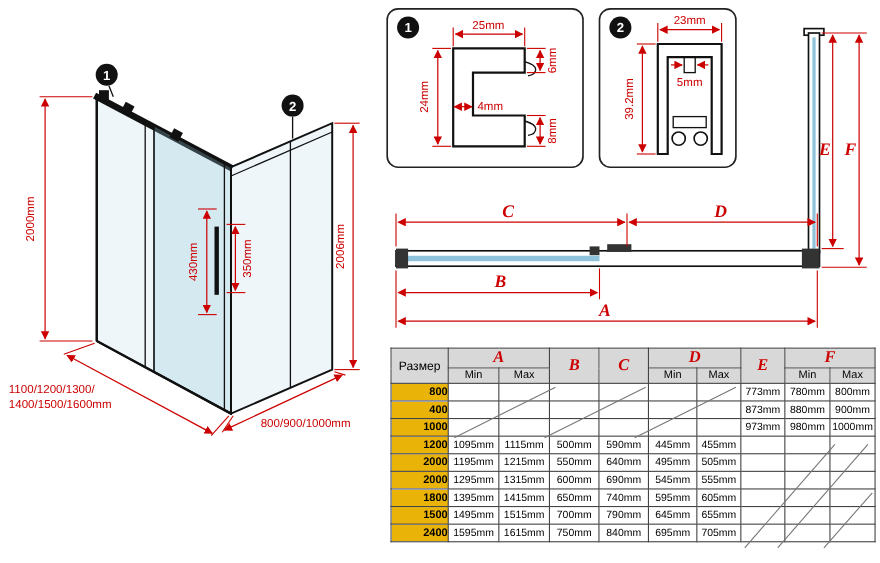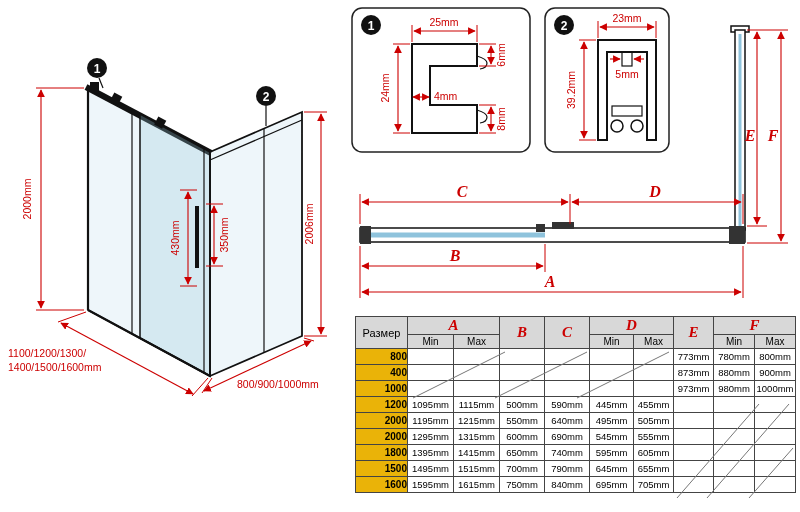--- a/index.html
+++ b/index.html
@@ -321,21 +321,21 @@
             <td>1515mm</td>
             <td>700mm</td>
             <td>790mm</td>
             <td>645mm</td>
             <td>655mm</td>
             <td></td>
             <td></td>
             <td></td>
           </tr>
           <tr>
-            <td class="size">1600</td>
+            <td class="size">2400</td>
             <td>1595mm</td>
             <td>1615mm</td>
             <td>750mm</td>
             <td>840mm</td>
             <td>695mm</td>
             <td>705mm</td>
             <td></td>
             <td></td>
             <td></td>
           </tr>

